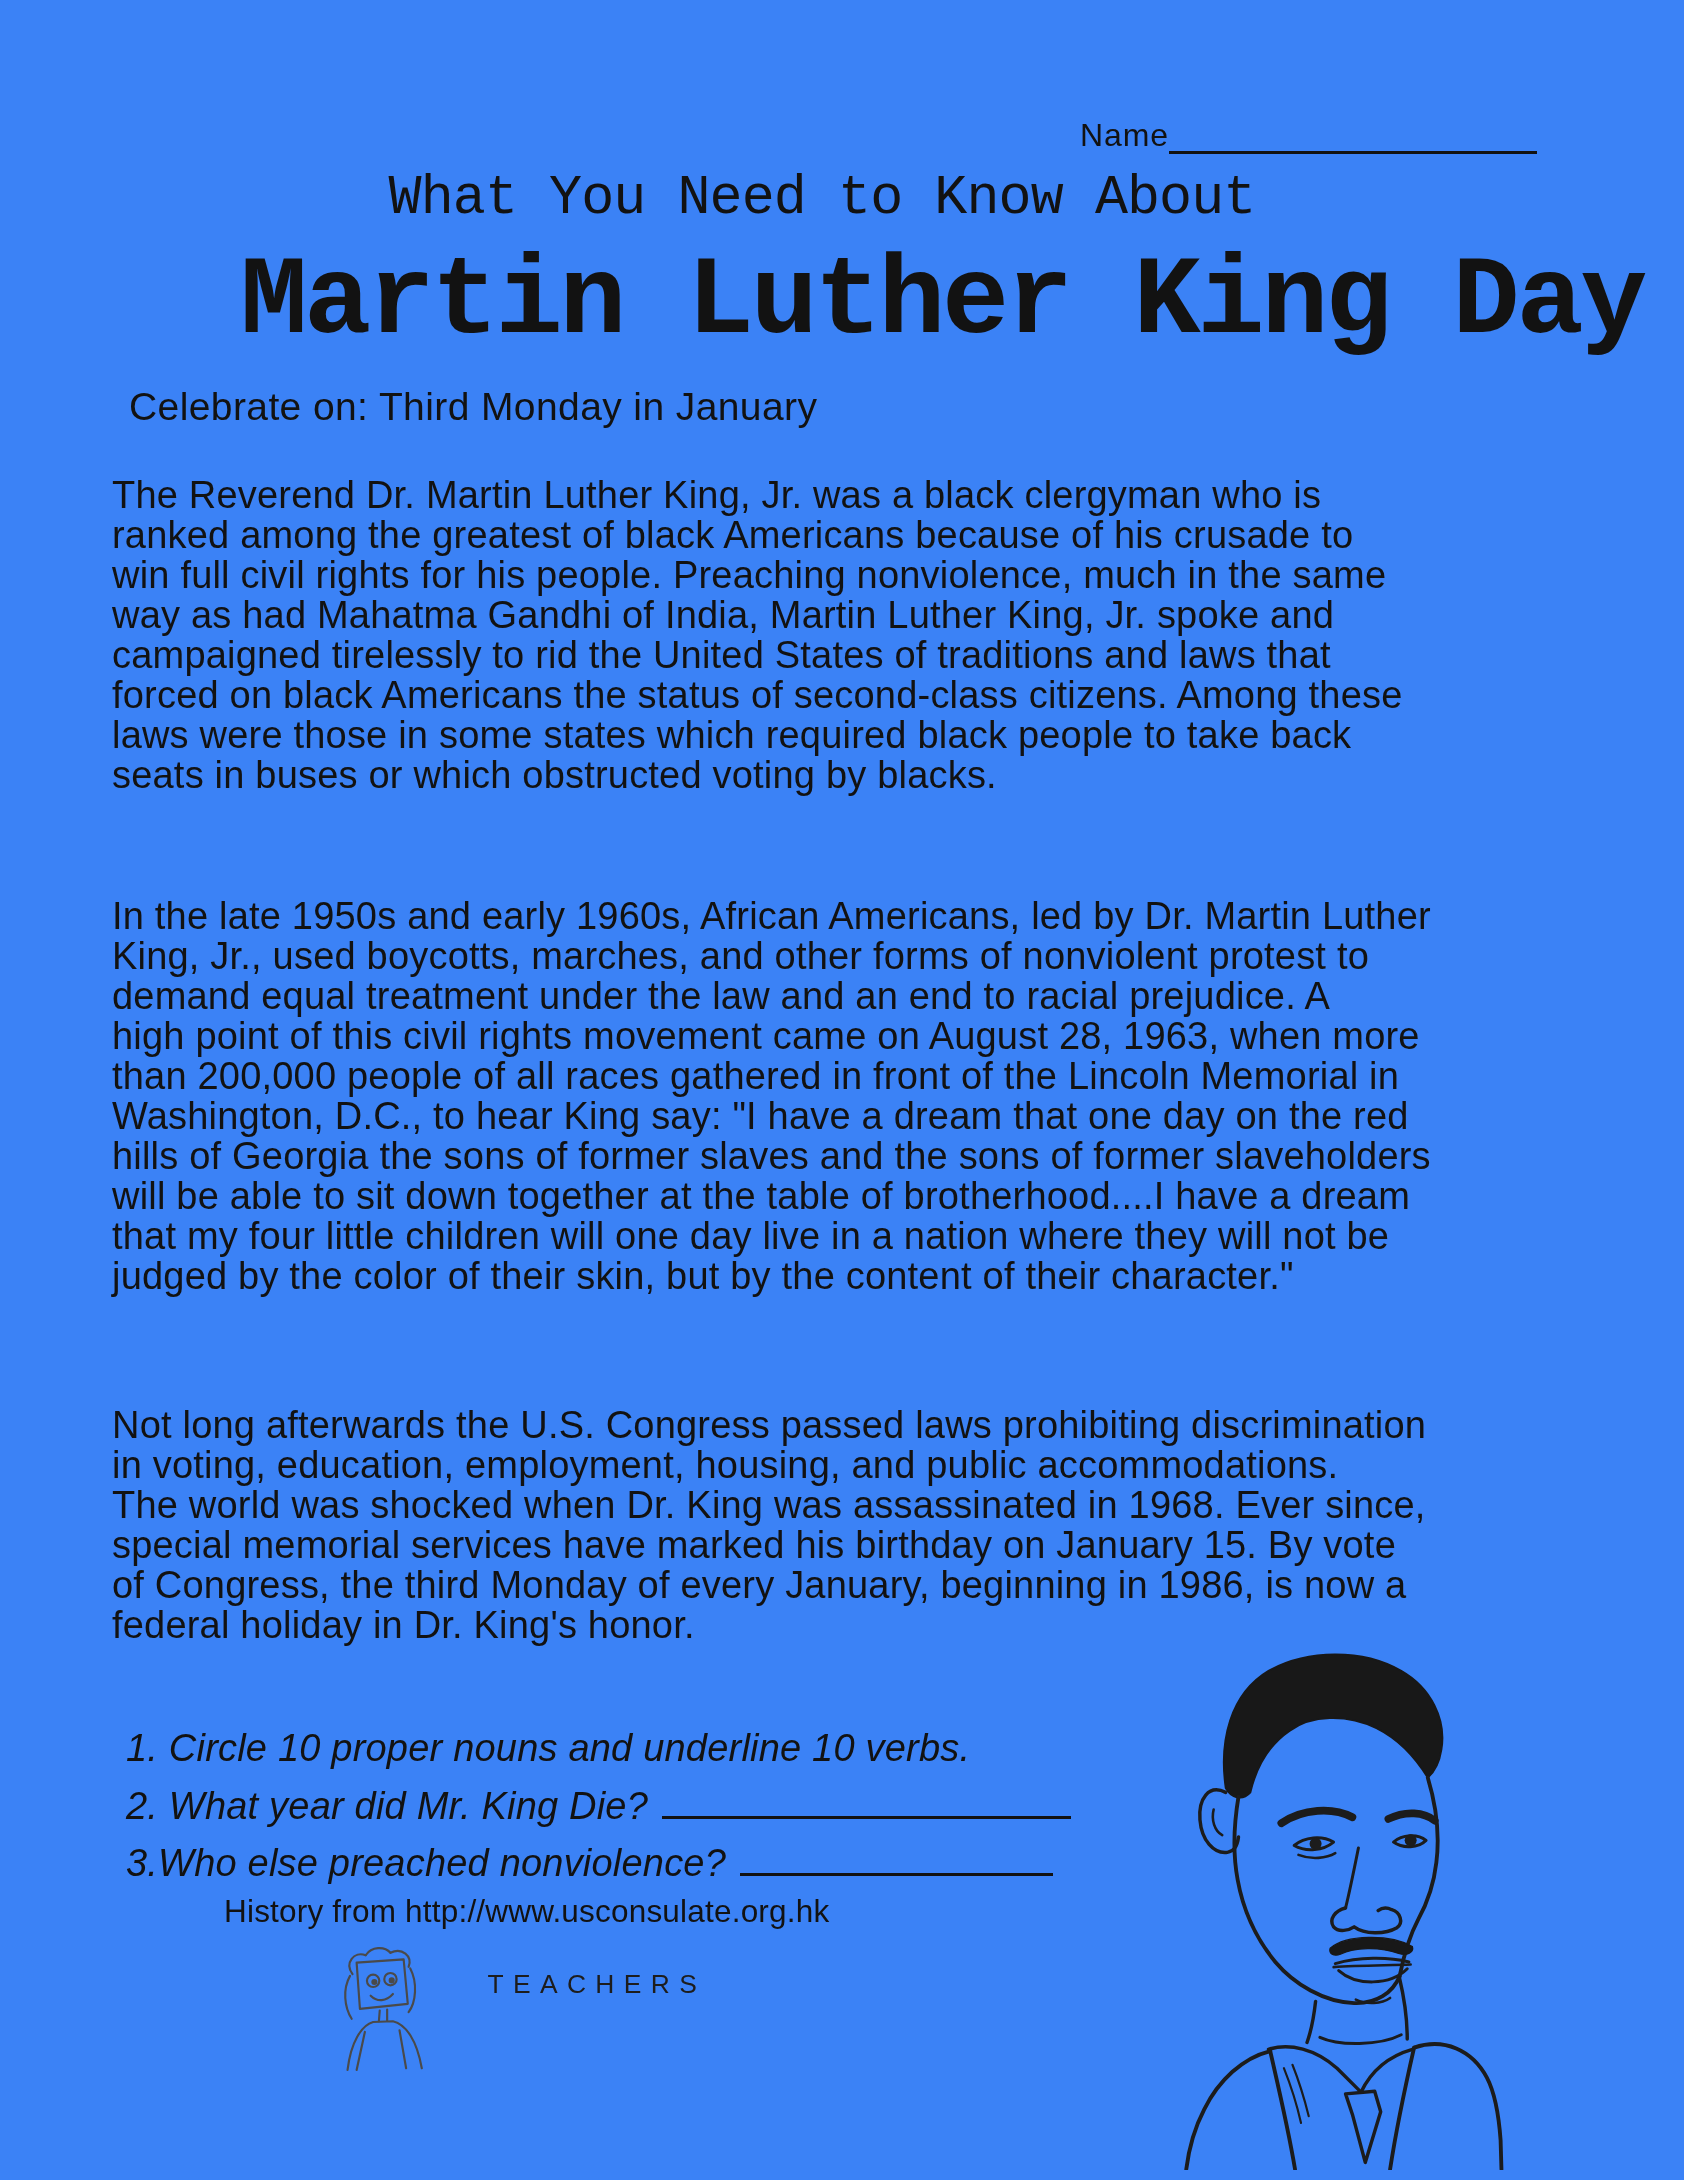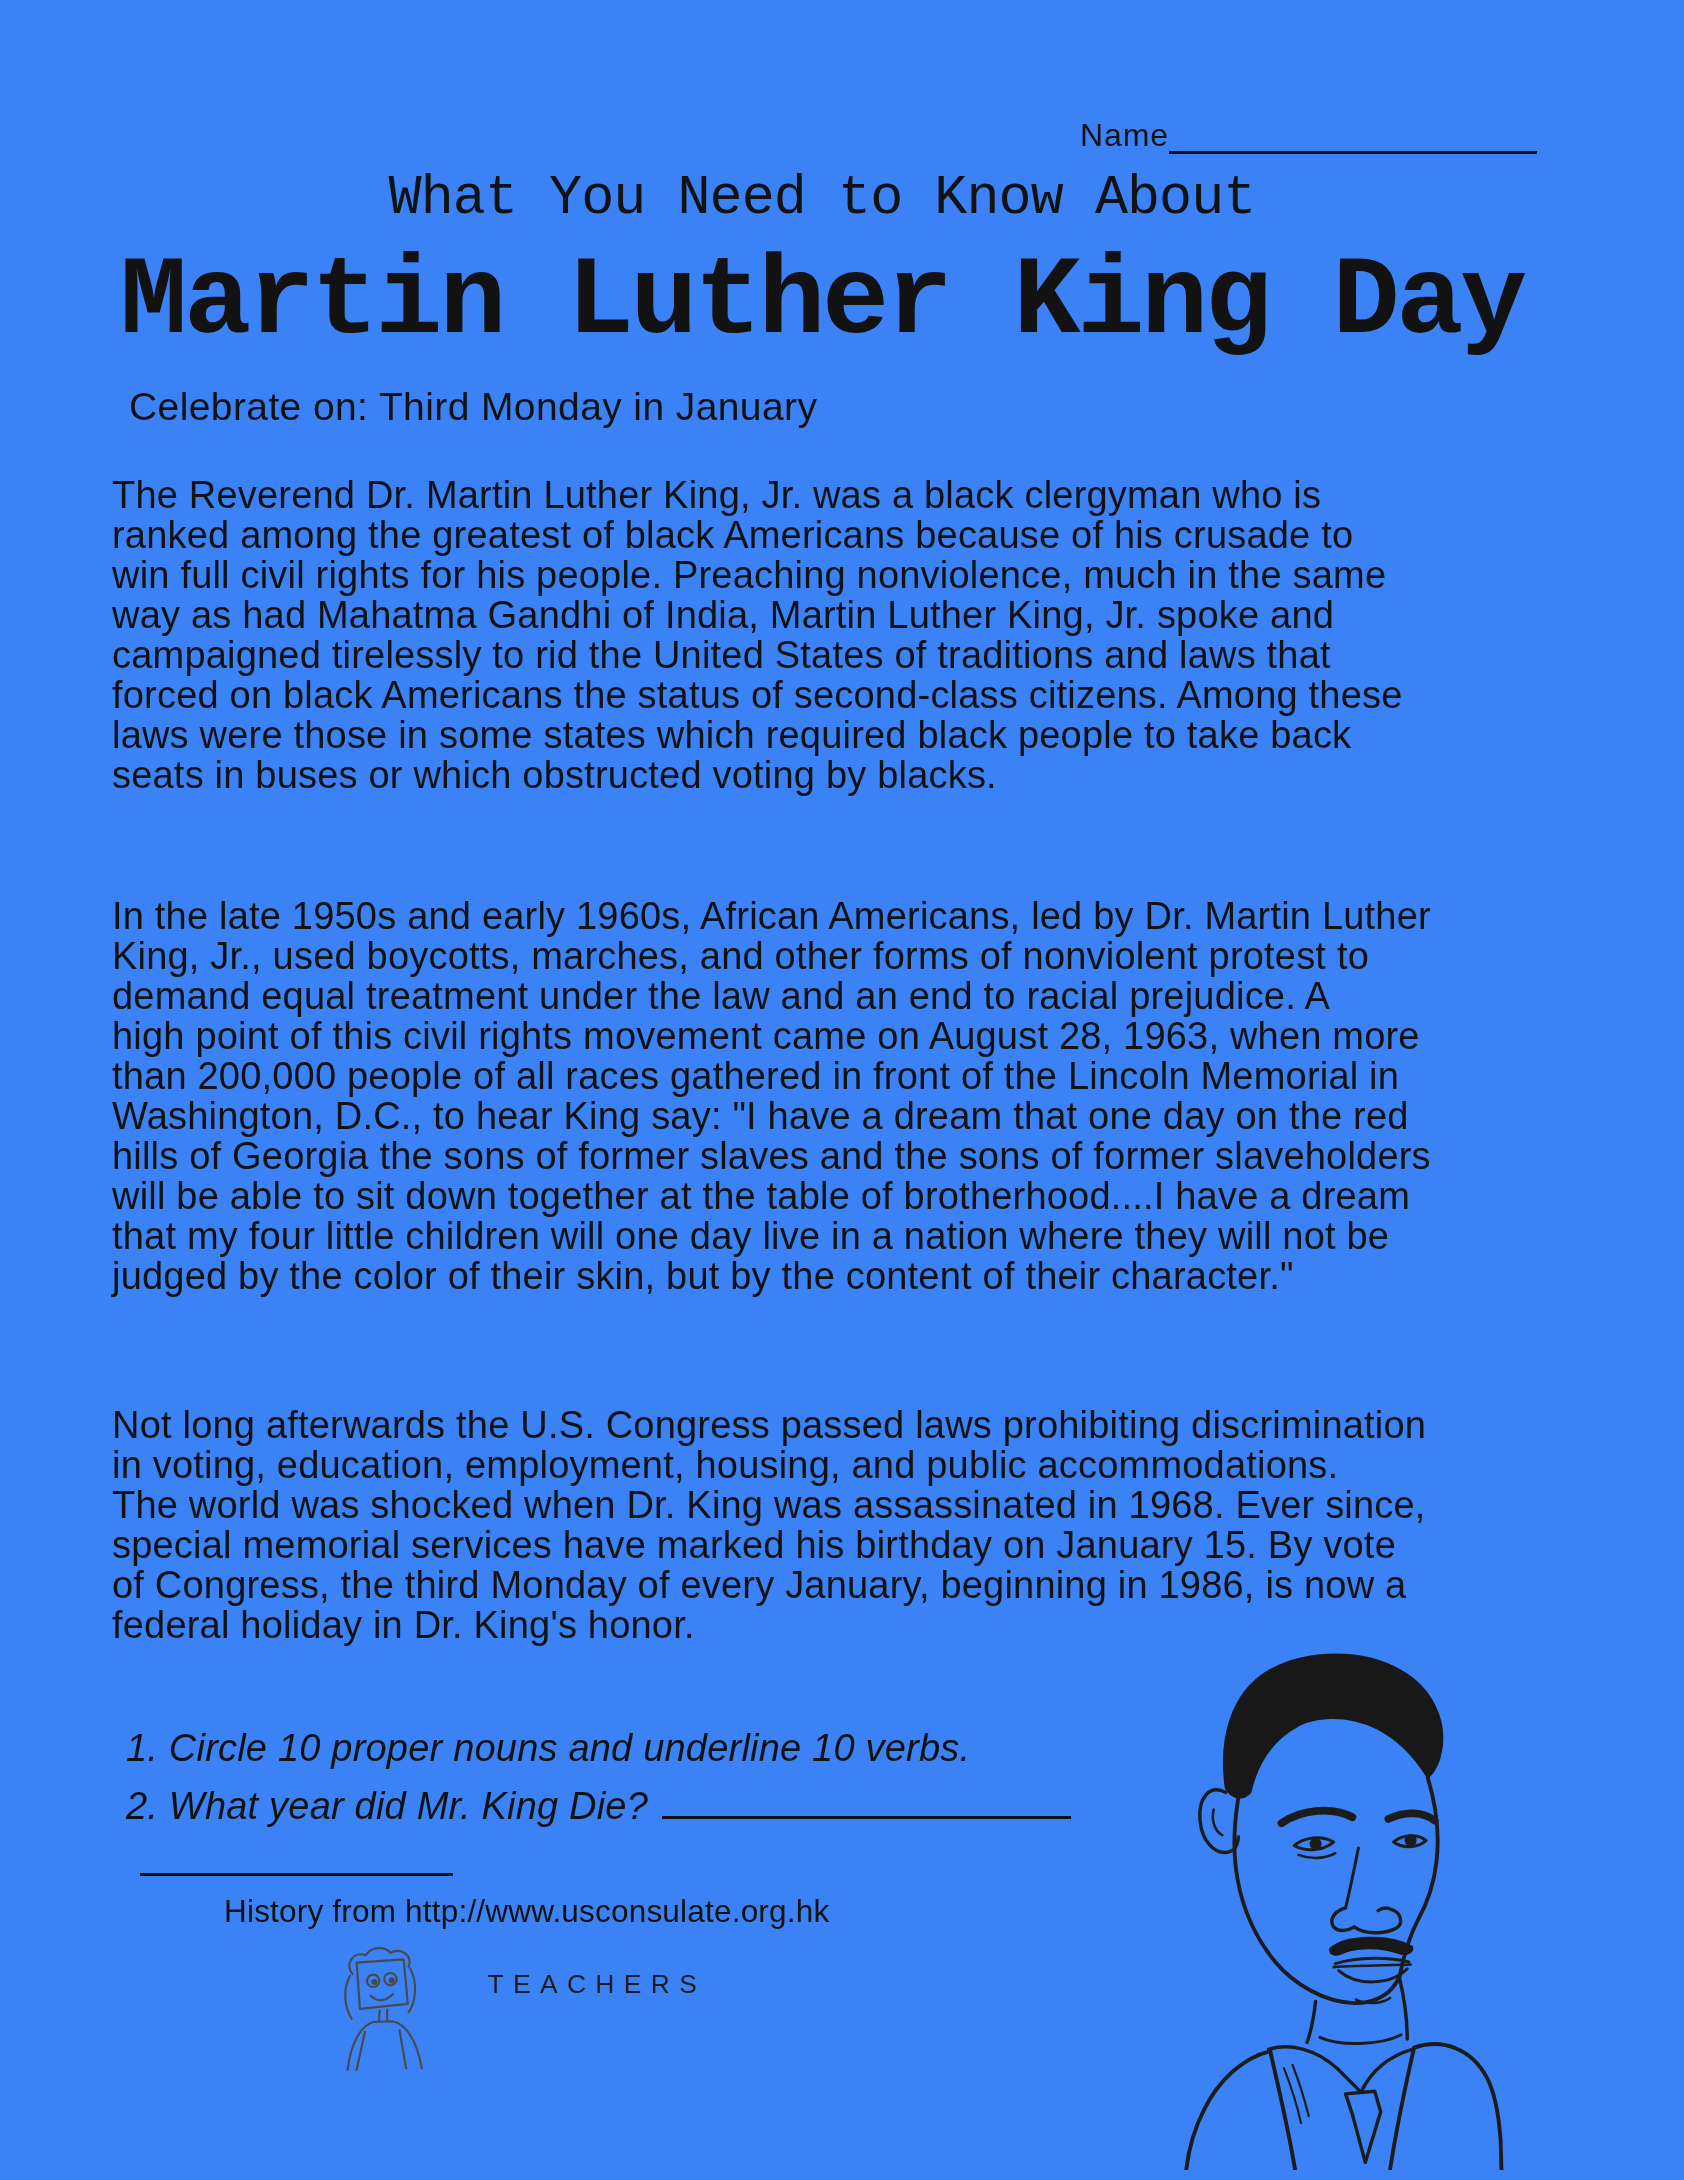--- a/index.html
+++ b/index.html
@@ -24,21 +24,21 @@
   
   .subtitle{
     position:absolute;top:167px;left:0;width:1644px;
     text-align:center;
     font-family:"Liberation Mono", monospace;
     font-weight:400;font-size:55px;letter-spacing:-0.9px;
     white-space:nowrap;
   }
   .big-title{
     position:absolute;top:239px;left:0;width:1644px;
-    text-align:center;
+    text-align:right;
     font-family:"Liberation Mono", monospace;
     font-weight:700;font-size:112px;letter-spacing:-3.4px;
     white-space:nowrap;
   }
   .celebrate{
     position:absolute;top:385px;left:129px;
     font-size:39px;letter-spacing:0.4px;white-space:nowrap;
   }
   
   .para{
@@ -135,21 +135,21 @@
 federal holiday in Dr. King's honor.</div>
 
   <div class="questions">
     <div class="q-row">
       <span>1. Circle 10 proper nouns and underline 10 verbs.</span>
     </div>
     <div class="q-row">
       <span>2. What year did Mr. King Die?</span><span class="blank blank-q2"></span>
     </div>
     <div class="q-row">
-      <span class="blank blank-q3"></span>
+      <span>3.Who else preached nonviolence?</span><span class="blank blank-q3"></span>
     </div>
   </div>
 
   <div class="source">History from http://www.usconsulate.org.hk</div>
 
   <div class="logo">
     <svg class="logo-figure" viewBox="0 0 120 160">
       <g stroke="#4a4a4a" stroke-width="2.6" fill="none" stroke-linecap="round" stroke-linejoin="round">
 
         <path d="M20,36 C10,22 22,8 36,13"></path>

